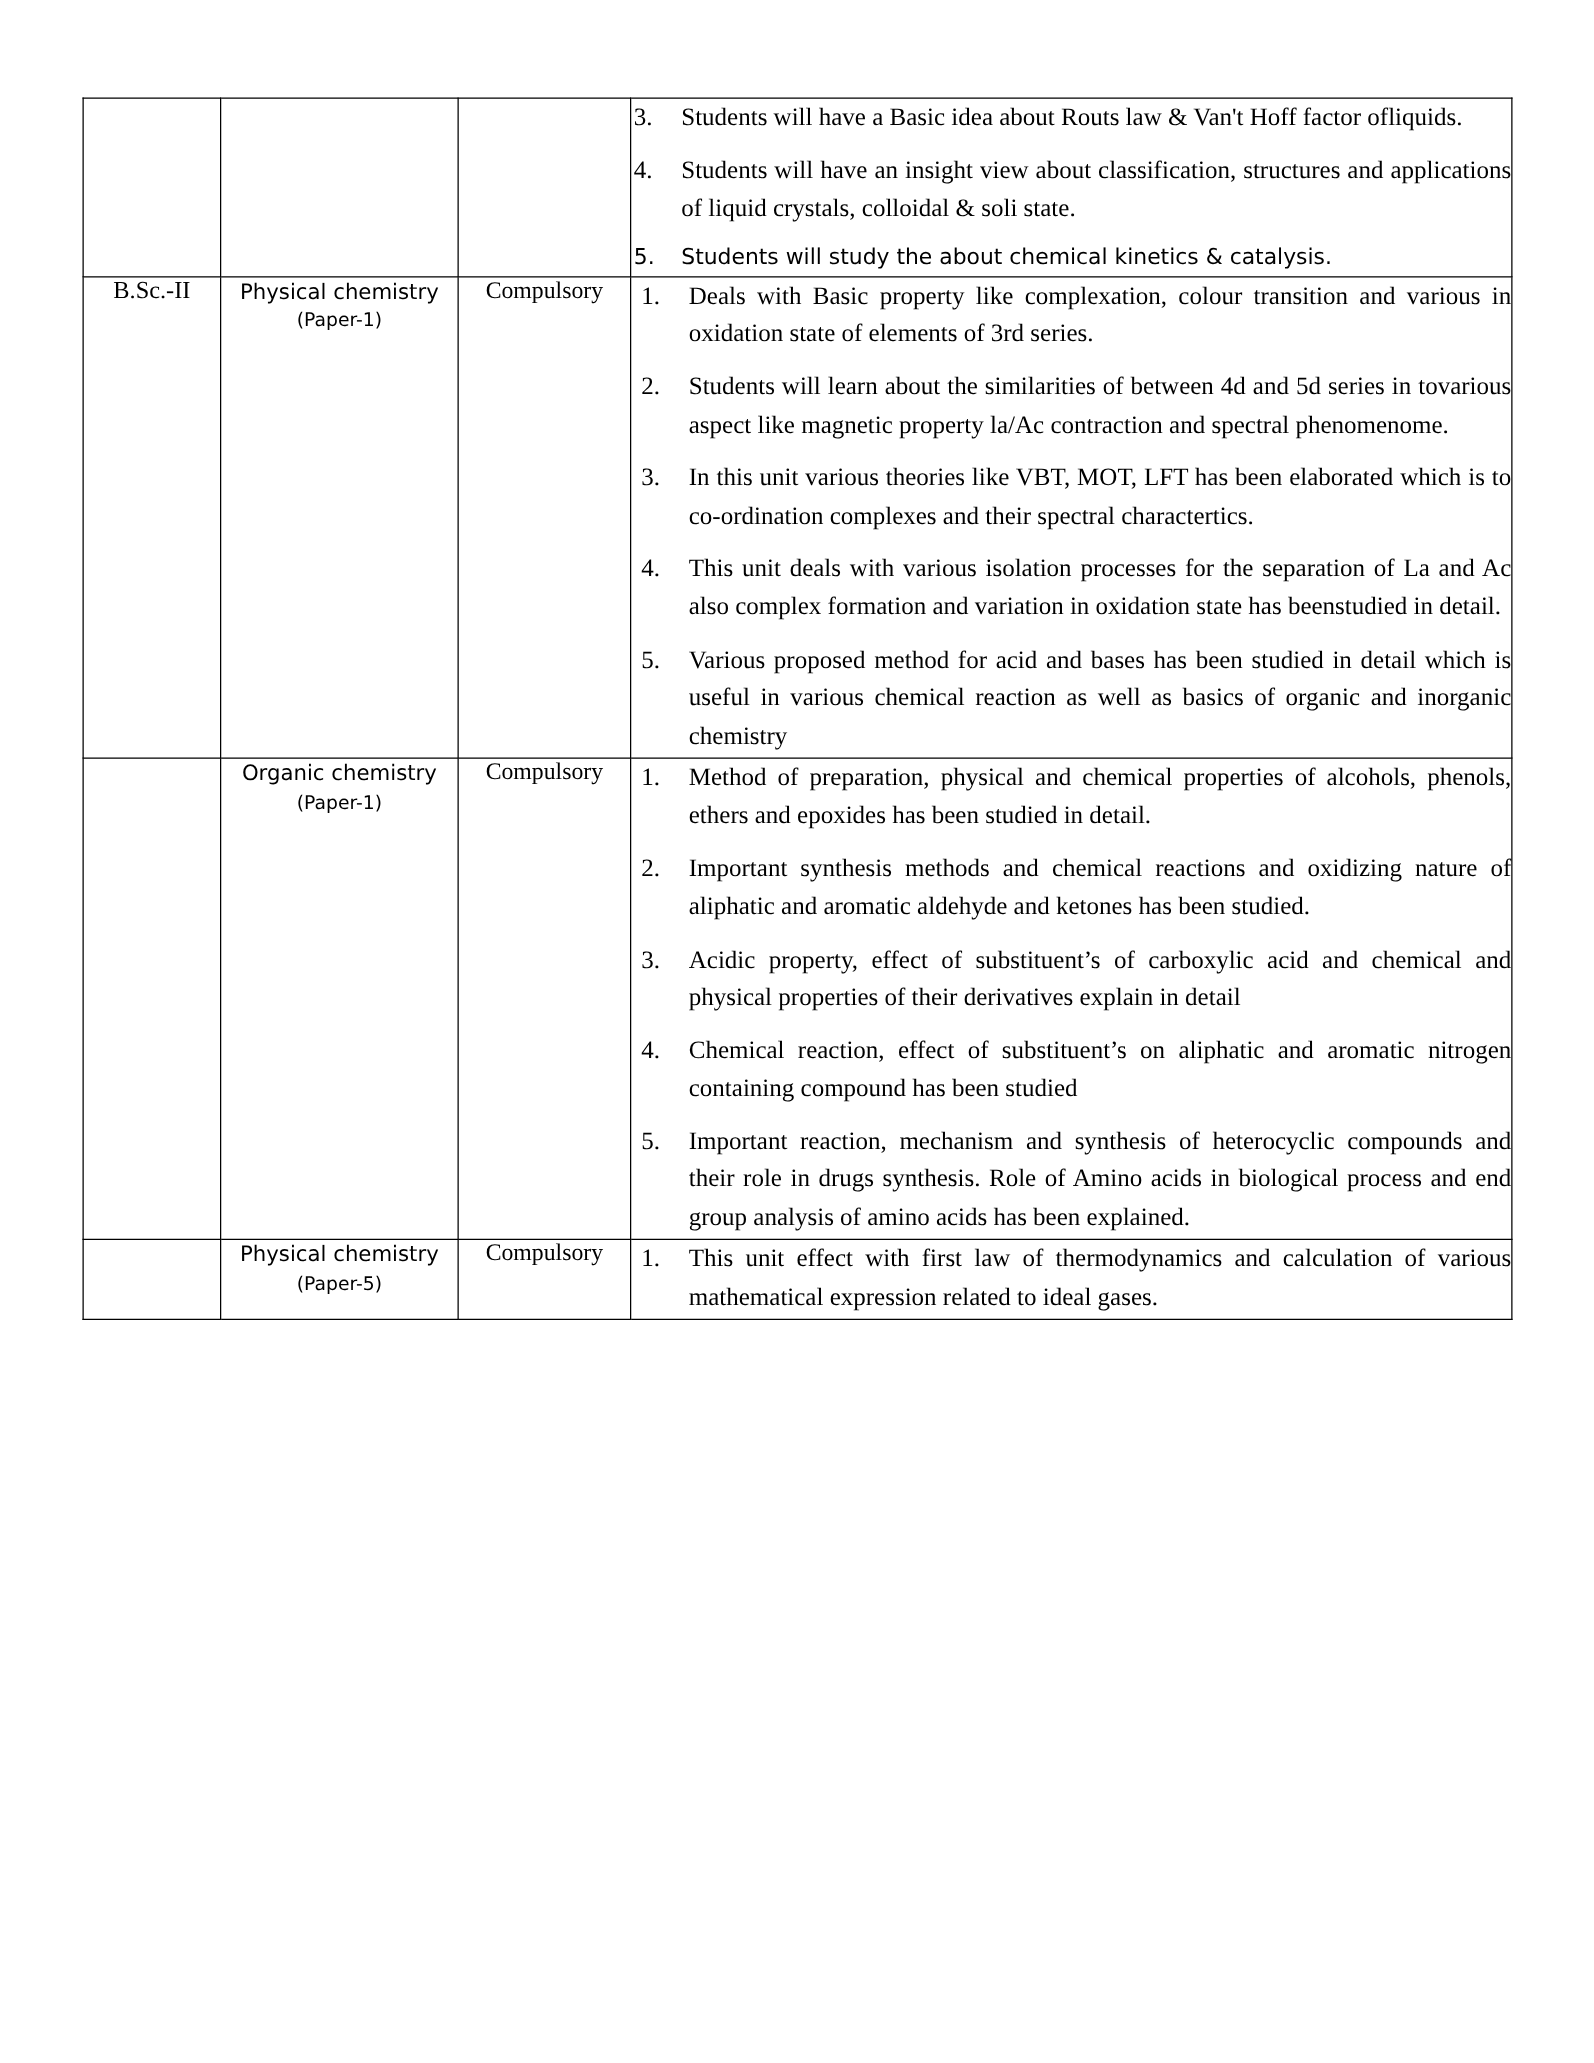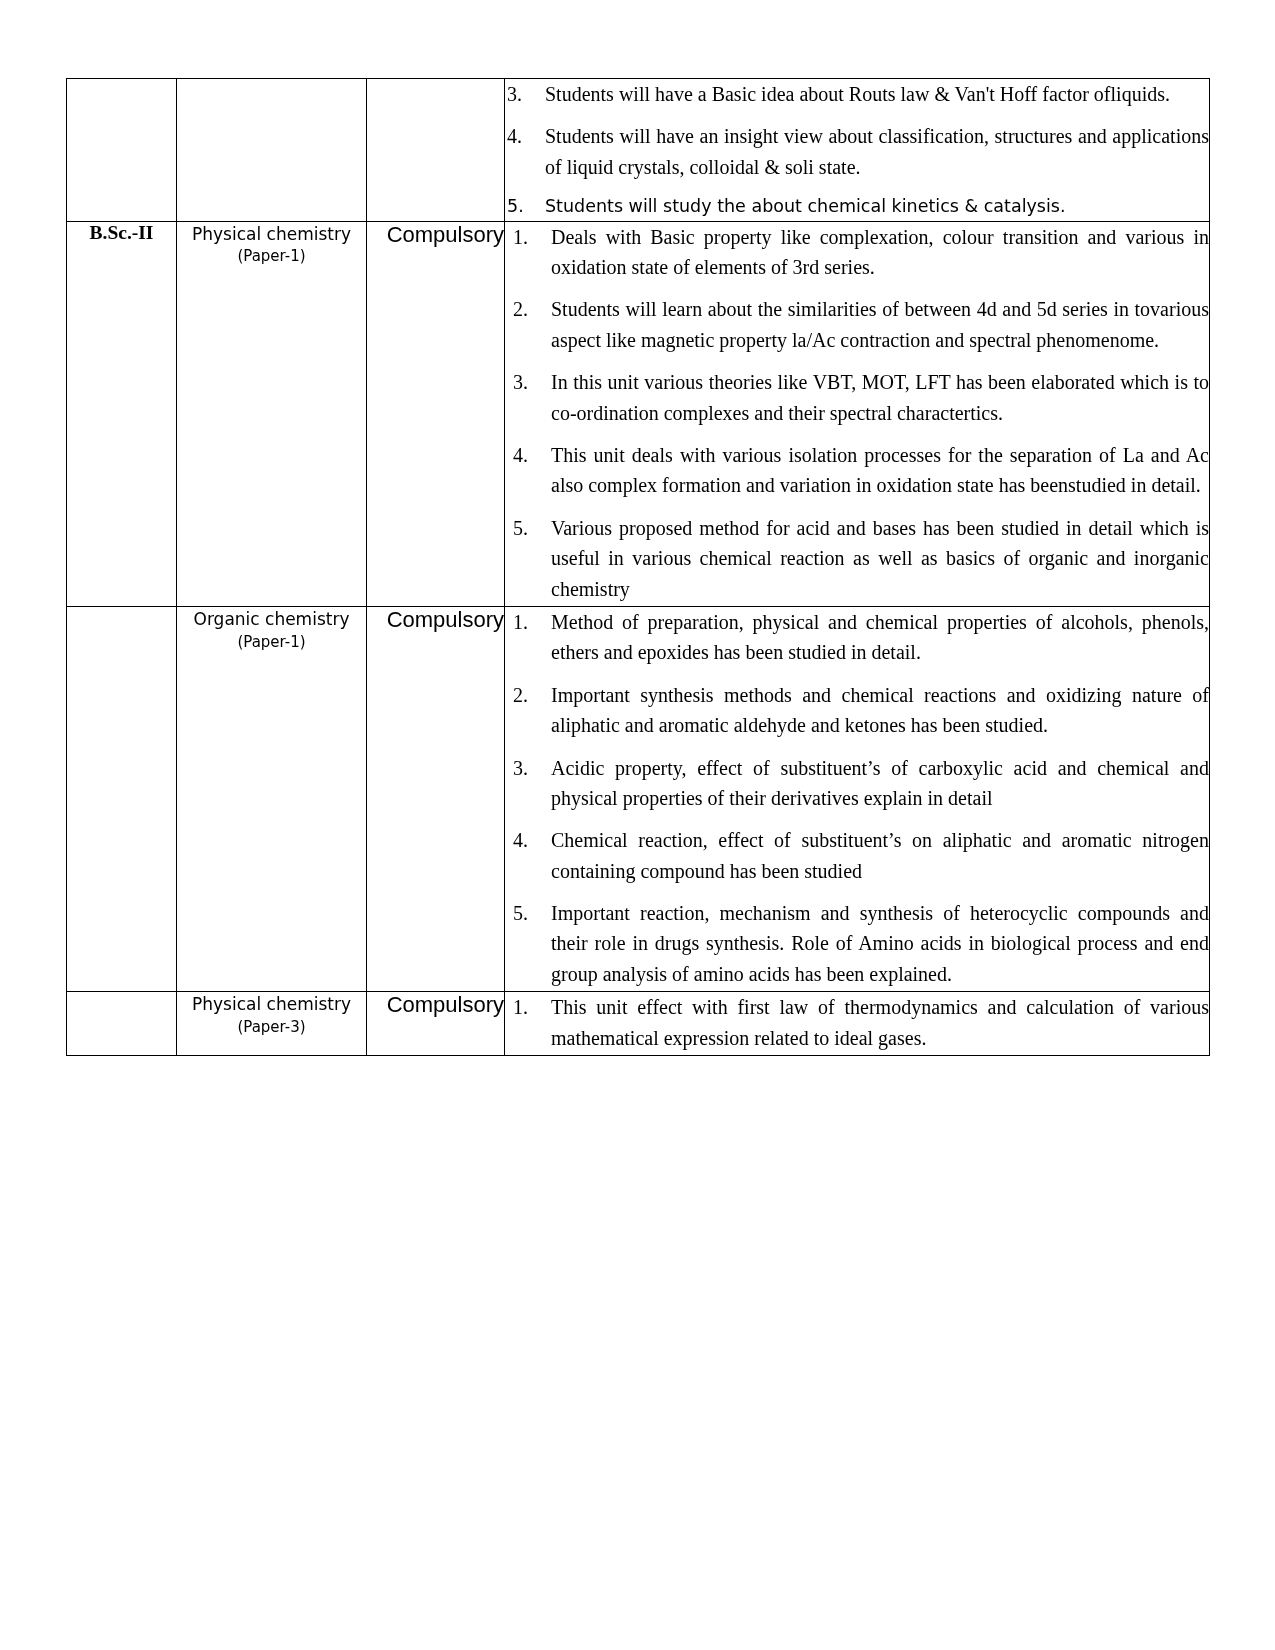--- a/index.html
+++ b/index.html
@@ -32,39 +32,39 @@
   }
   
   col.c-class { width: 110px; }
   col.c-paper { width: 190px; }
   col.c-type  { width: 138px; }
   col.c-out   { width: 705px; }
 
   .cell-class {
     text-align: center;
     font-family: "Liberation Serif", serif;
-    font-weight: bold;
+    font-weight: normal;
     font-size: 19.5px;
     padding-top: 14px;
   }
   .cell-paper {
     text-align: center;
     font-family: "DejaVu Sans", sans-serif;
     font-size: 17px;
     line-height: 1.45;
     padding-top: 14px;
   }
   .cell-paper .pno {
     font-size: 15px;
   }
   .cell-type {
-    font-family: Liberation Sans, sans-serif;
-    font-size: 22px;
+    font-family: Liberation Serif, serif;
+    font-size: 19px;
     padding: 14px 0 0 10px;
-    text-align: right;
+    text-align: center;
   }
   .cell-out {
     padding: 10px 14px 10px 12px;
   }
   ol.outcomes {
     margin: 0;
     padding: 0 0 0 40px;
     list-style-type: decimal;
   }
   ol.outcomes > li {
@@ -201,21 +201,21 @@
           </ol>
         </td>
       </tr>
 
       <tr>
         <td class="cell-class">
           <span></span>
         </td>
         <td class="cell-paper">
           <div>Physical chemistry</div>
-          <div class="pno">(Paper-3)</div>
+          <div class="pno">(Paper-5)</div>
         </td>
         <td class="cell-type">
           <span>Compulsory</span>
         </td>
         <td class="cell-out">
           <ol class="outcomes" style="list-style:none; padding-left:40px;">
             <li style="position:relative;">
               <span style="position:absolute; left:-32px;">1.</span>
               <span>This unit effect with first law of thermodynamics and calculation of various mathematical expression related to ideal gases.</span>
             </li>

